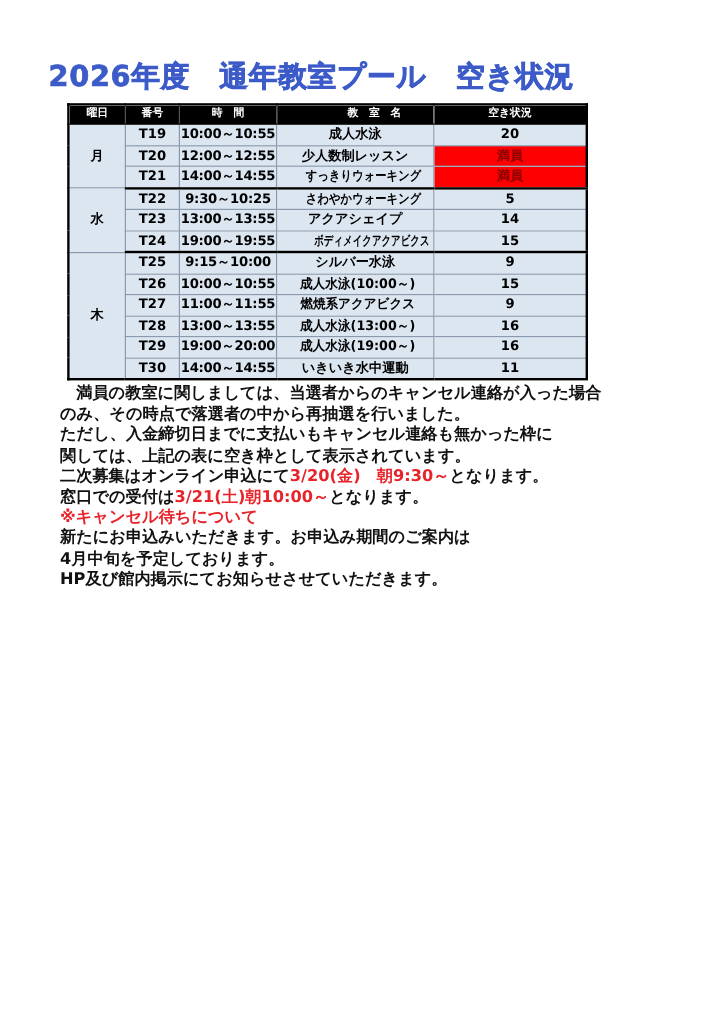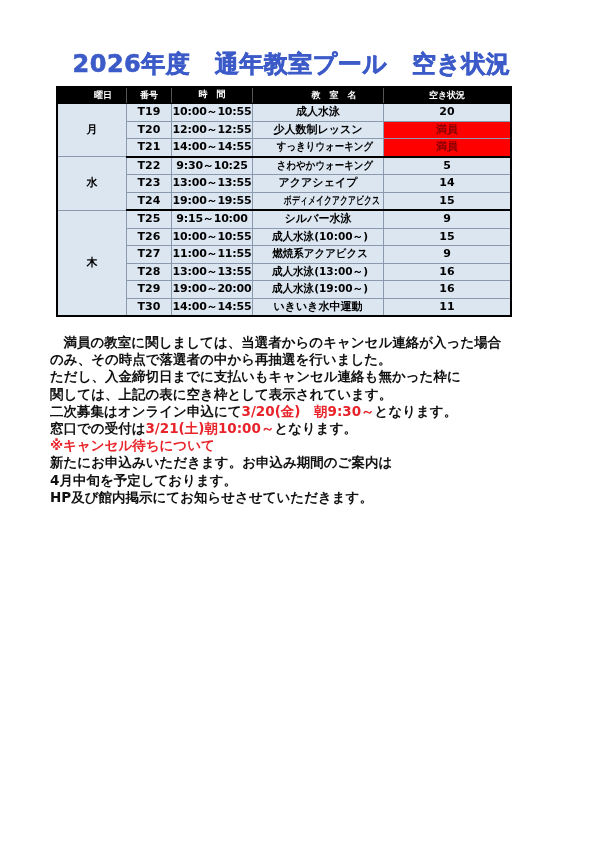--- a/index.html
+++ b/index.html
@@ -23,21 +23,20 @@
     left: 0;
     top: 48px;
     width: 519px;
     text-align: center;
     font-size: 24px;
     font-weight: bold;
     letter-spacing: 0.5px;
     color: #3c5bc8;
     -webkit-text-stroke: 0.6px #3c5bc8;
     white-space: pre;
-    padding-left: 32px;
   }
 
   
   .schedule-wrap {
     position: absolute;
     left: 56px;
     top: 86px;
     width: 394px;
   }
   table.schedule {
@@ -60,21 +59,21 @@
   table.schedule thead th {
     background: #000000;
     color: #ffffff;
     font-size: 9px;
     font-weight: bold;
     height: 15px;
     line-height: 15px;
     border: 1px solid #000000;
     border-right: 1px solid #555;
   }
-  thead th.col-day   { width: 46px; padding-left: 22px; }
+  thead th.col-day   { width: 46px; }
   thead th.col-no    { width: 44px; }
   thead th.col-time  { width: 80px; font-family: Liberation Mono, monospace; }
   thead th.col-class { width: 98px; padding-left: 32px; }
   thead th.col-vac   { width: 126px; }
 
   td.cell-day {
     background: #dce6f1;
     font-size: 16px;
     font-weight: bold;
     border-left: 2px solid #000;
@@ -114,21 +113,21 @@
     background: #ff0000;
     color: #8b0000;
   }
   tr.group-end td { border-bottom: 2px solid #000; }
   tr.last-row td { border-bottom: 2px solid #000; }
 
   
   .notes {
     position: absolute;
     left: 50px;
-    top: 334px;
+    top: 320px;
     width: 520px;
     font-size: 13.5px;
     line-height: 17.2px;
     font-weight: bold;
     color: #111111;
     white-space: pre;
   }
   .notes .line { display: block; }
   .notes .red { color: #e8232a; }
 </style>

